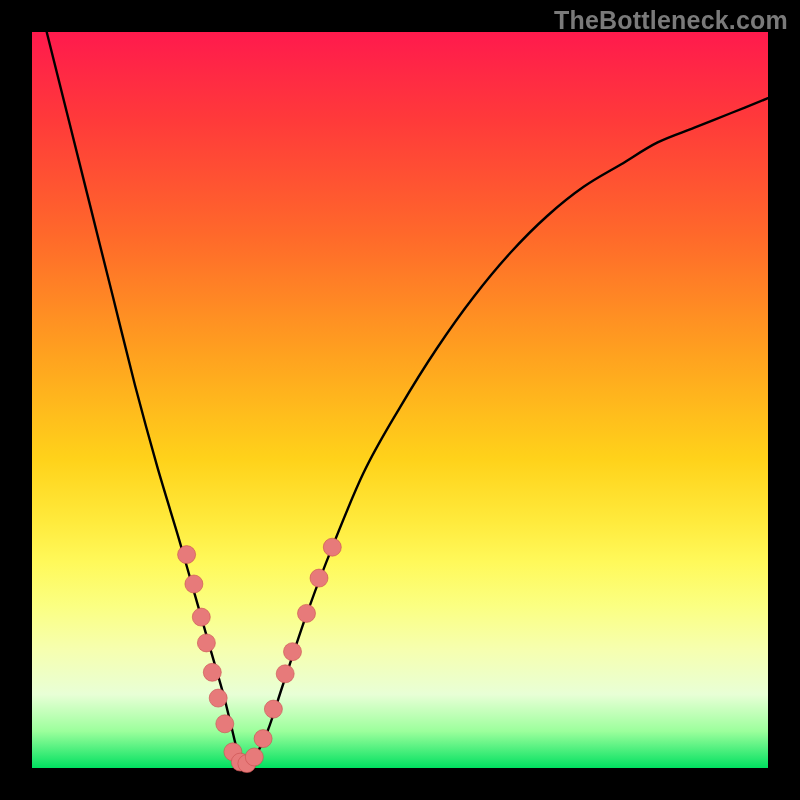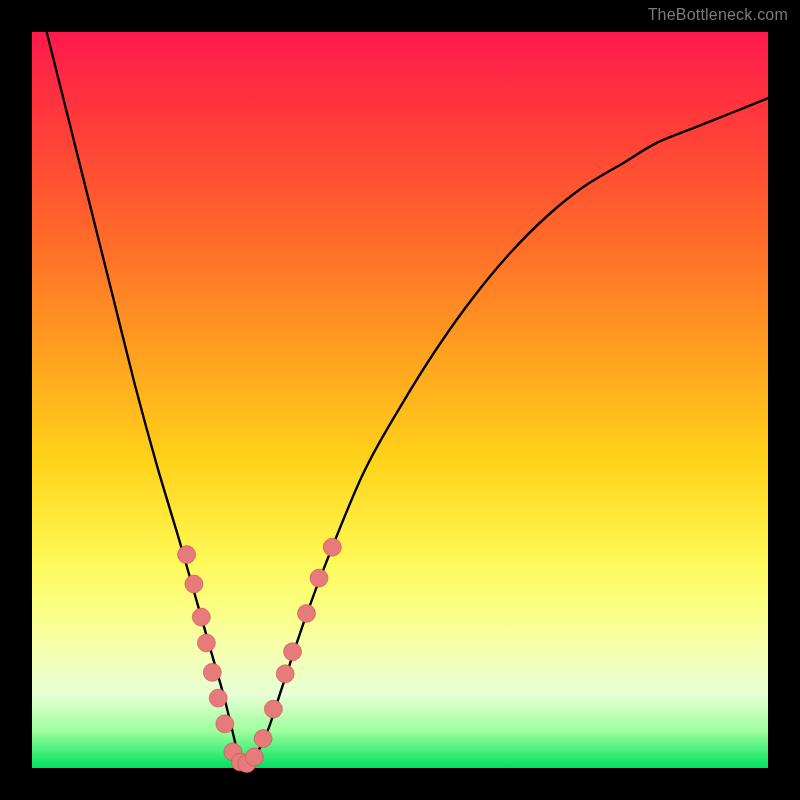--- a/index.html
+++ b/index.html
@@ -37,22 +37,22 @@
       #f6ffb0 84%,
       #e8ffd6 90%,
       #9cff9c 95%,
       #00e060 100%);
   }
   .watermark {
     position: absolute;
     top: 6px;
     right: 12px;
     color: #7a7a7a;
-    font-size: 16px;
-    font-weight: 400;
+    font-size: 25px;
+    font-weight: 700;
     letter-spacing: 0.2px;
     user-select: none;
   }
   svg.overlay {
     position: absolute;
     left: 0;
     top: 0;
     width: 736px;
     height: 736px;
     overflow: visible;

